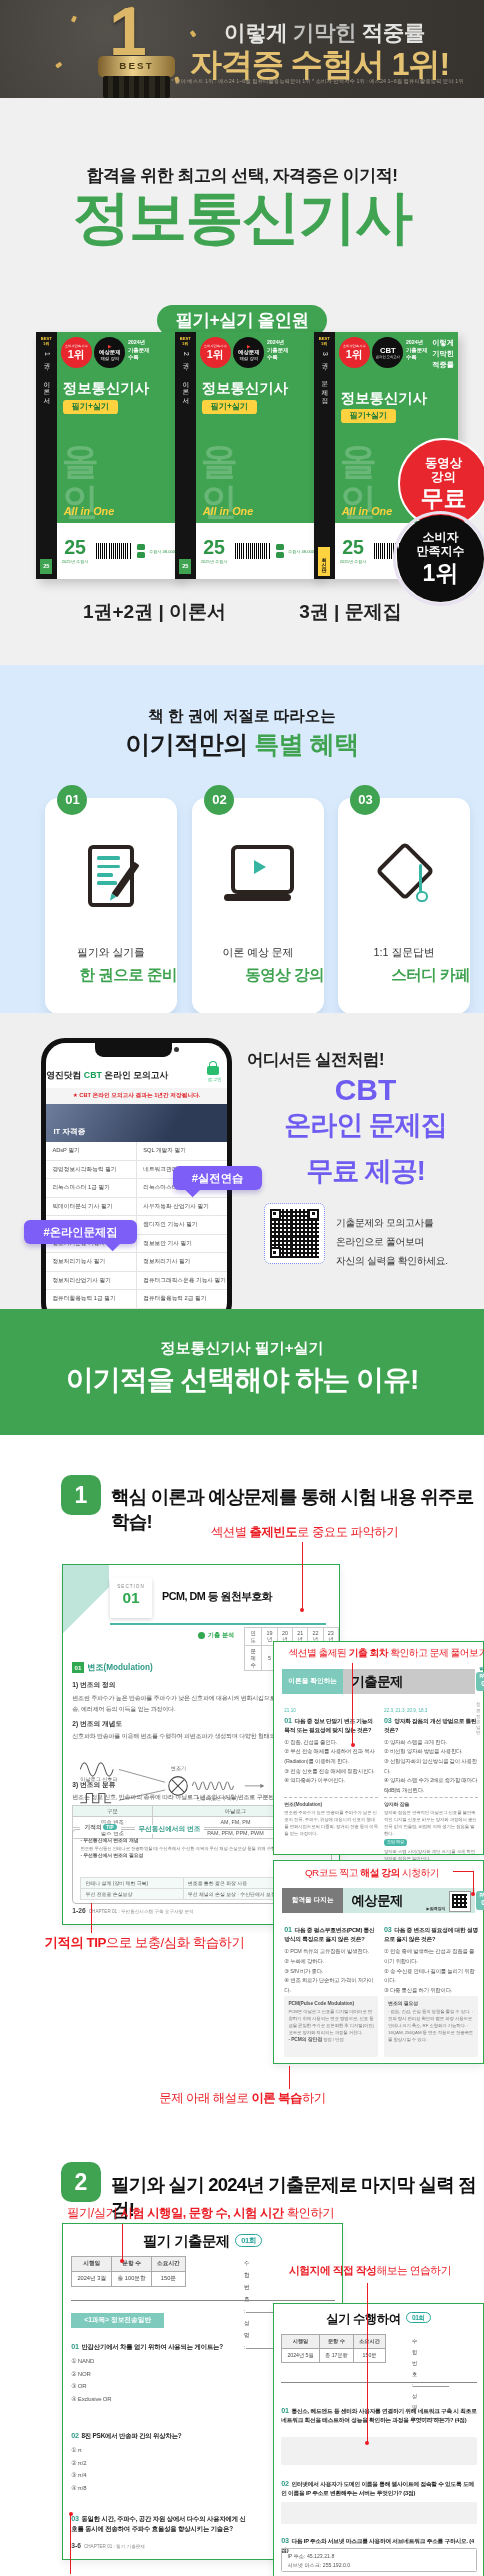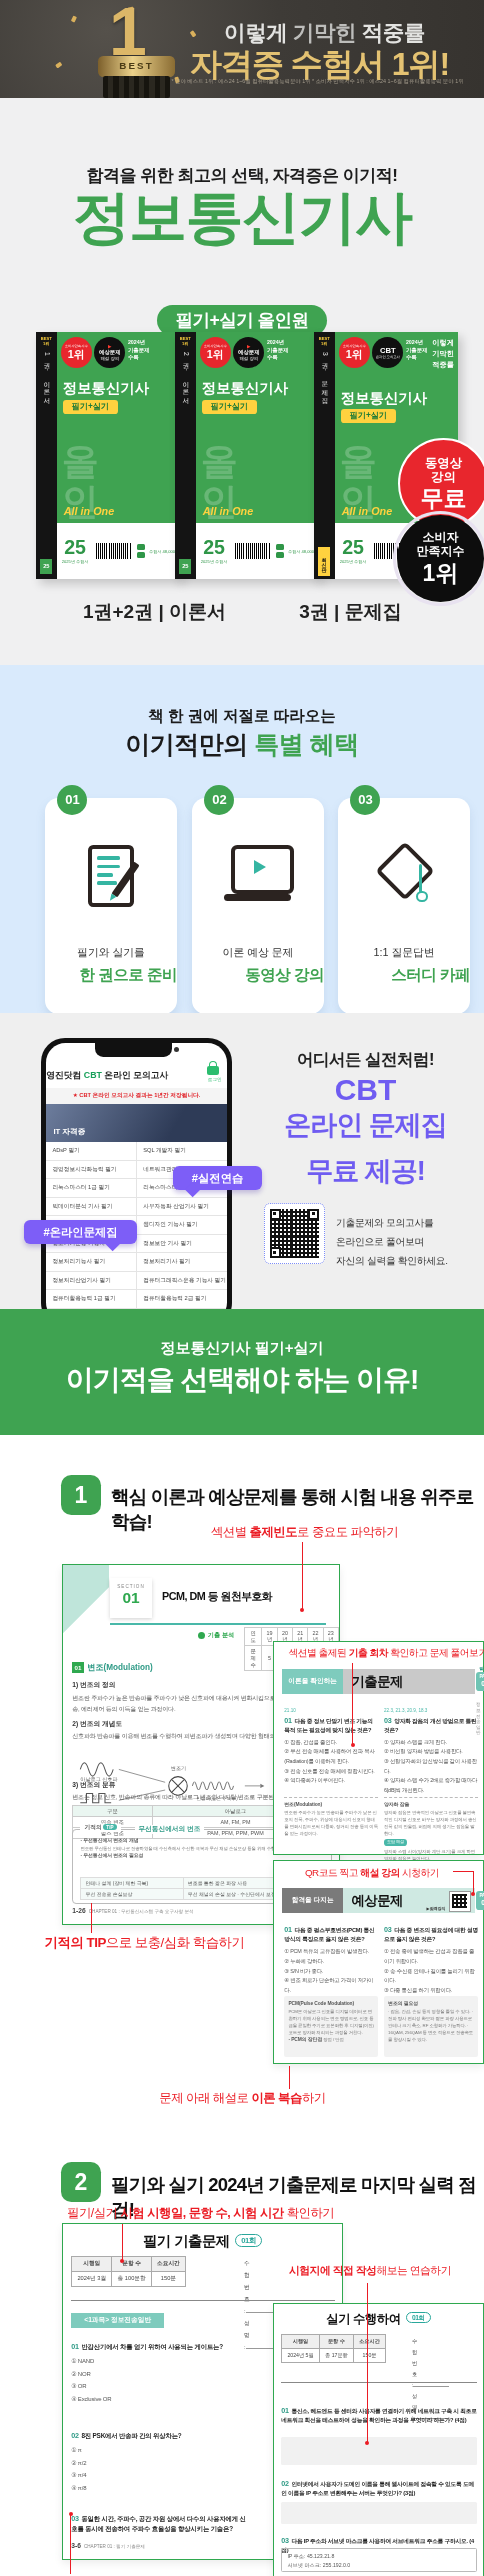--- a/index.html
+++ b/index.html
@@ -98,21 +98,21 @@
   .ph-list{position:absolute;left:0;right:0;top:99px}
   .ph-row{display:flex;height:17.5px;border-bottom:0.5px solid #e4e4e4}
   .ph-row div{flex:1;font-size:5.7px;color:#444;line-height:17.5px;padding-left:6.2px;overflow:hidden;white-space:nowrap}
   .ph-row div+div{border-left:0.5px solid #e4e4e4}
   .bub{background:#7d5ef7;border-radius:6.2px;color:#fff;font-weight:900;text-align:center;z-index:3;box-shadow:0 3.1px 5.2px rgba(60,30,160,.25)}
   .bub::after{content:"";position:absolute;bottom:-5.2px;width:11.3px;height:11.3px;background:#7d5ef7;transform:rotate(45deg);z-index:-1}
   .bub1{left:173px;top:153px;width:89px;height:24px;font-size:11.3px;line-height:24px}
   .bub1::after{left:14.4px}
   .bub2{left:24px;top:207px;width:113px;height:24px;font-size:11.3px;line-height:24px}
   .bub2::after{right:18.5px}
-  .cbt-catch{left:247px;top:36px;width:237px;text-align:center;font-size:16.5px;font-weight:900;color:#222;letter-spacing:-0.5px}
+  .cbt-catch{left:247px;top:36px;width:237px;font-size:16.5px;font-weight:900;color:#222;letter-spacing:-0.5px}
   .cbt-t1{left:247px;top:60px;width:237px;text-align:center;font-size:30px;font-weight:900;color:#6f5cf1}
   .cbt-t2{left:247px;top:94px;width:237px;text-align:center;font-size:27px;font-weight:900;color:#6f5cf1;letter-spacing:-1px}
   .cbt-t3{left:247px;top:140px;width:237px;text-align:center;font-size:27px;font-weight:900;color:#6f5cf1;letter-spacing:-1px}
   .qrbox{left:264px;top:190px;width:61px;height:61px;border:1px dotted #7d8df7;border-radius:6.2px;background:#fff;padding:4.6px;box-sizing:border-box}
   .qr{position:relative;width:100%;height:100%;background:repeating-linear-gradient(0deg,#111 0 2.1px,transparent 2.1px 4.1px),repeating-linear-gradient(90deg,#111 0 2.1px,#fff 2.1px 4.1px)}
   .qe{position:absolute;width:11.3px;height:11.3px;border:2.6px solid #111;background:#fff;box-sizing:border-box}
   .qe i{position:absolute;left:1.5px;top:1.5px;width:3.1px;height:3.1px;background:#111;display:block}
   .qr-cap{left:336px;top:200px;width:134px;font-size:9.8px;color:#333;line-height:1.95;letter-spacing:-0.3px}
   
   #why{height:126px;background:#3fa351}

